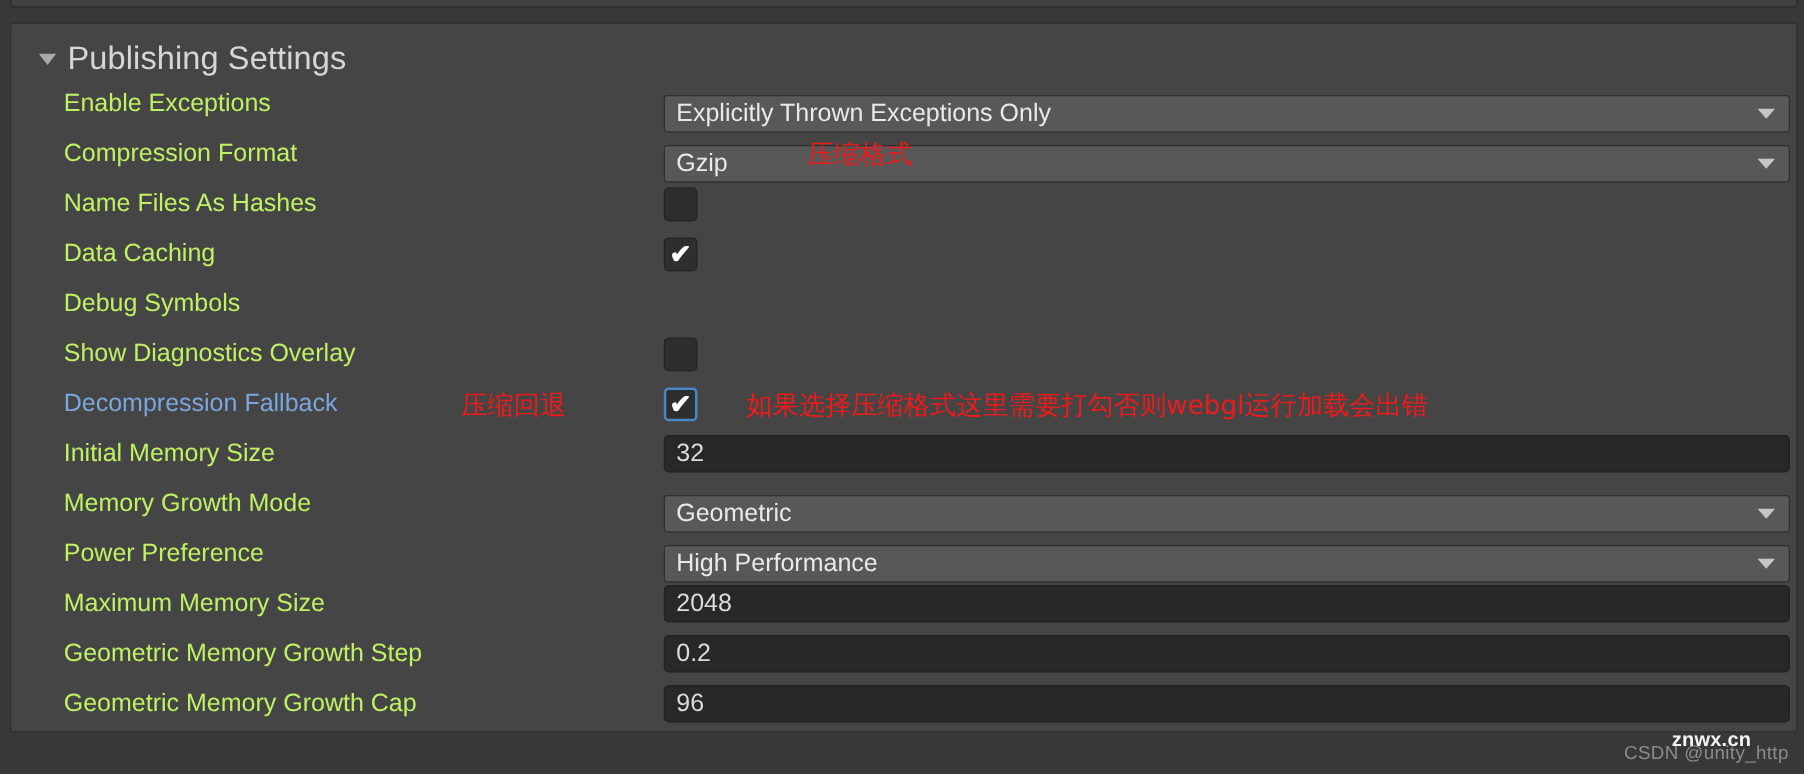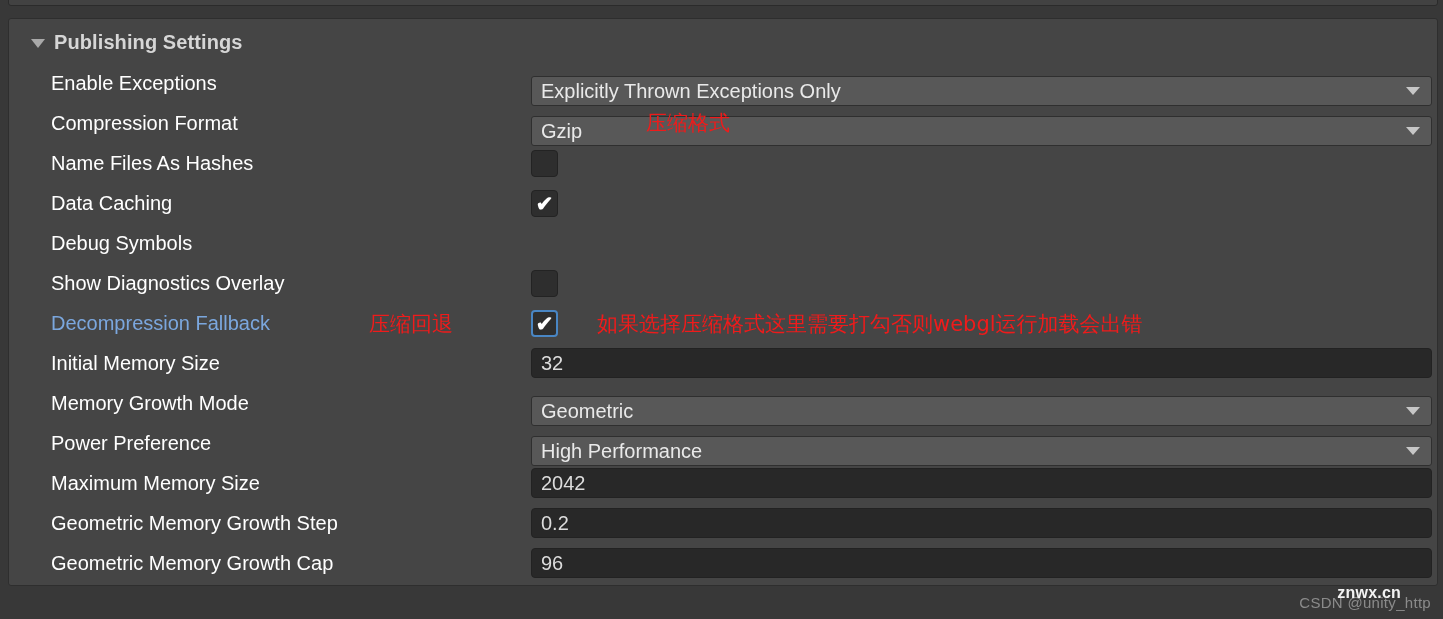--- a/index.html
+++ b/index.html
@@ -32,31 +32,31 @@
     display: flex; align-items: center; gap: 9px;
   }
   .tri-down {
     width: 0; height: 0;
     border-left: 7px solid transparent;
     border-right: 7px solid transparent;
     border-top: 9px solid #a9a9a9;
     margin-top: 2px;
   }
   .foldout-label {
-    color: #d6d6d6; font-size: 20px; font-weight: bold; letter-spacing: .1px;
+    color: #d6d6d6; font-size: 26px; font-weight: normal; letter-spacing: .1px;
   }
 
   
   .row {
     position: absolute; left: 0; right: 0; height: 40px;
     display: flex; align-items: center;
   }
   .row-label {
     position: absolute; left: 42px;
-    font-size: 20px; color: #ffffff; white-space: nowrap;
+    font-size: 20px; color: #bef264; white-space: nowrap;
   }
   .row-label.mod { color: #7ba7de; }
 
   .annot {
     position: absolute;
     color: #ef1b1b; font-size: 21px; white-space: nowrap;
     font-family: "DejaVu Sans", sans-serif;
     text-align: right;
   }
 
@@ -212,21 +212,21 @@
             <span class="val">High Performance</span>
             <span class="dd-arrow"></span>
           </div>
         </div>
       </div>
 
       <div class="row" style="top:444px">
         <div class="row-label">Maximum Memory Size</div>
         <div class="ctrl">
           <div class="textfield">
-            <span class="val">2042</span>
+            <span class="val">2048</span>
           </div>
         </div>
       </div>
 
       <div class="row" style="top:484px">
         <div class="row-label">Geometric Memory Growth Step</div>
         <div class="ctrl">
           <div class="textfield">
             <span class="val">0.2</span>
           </div>

